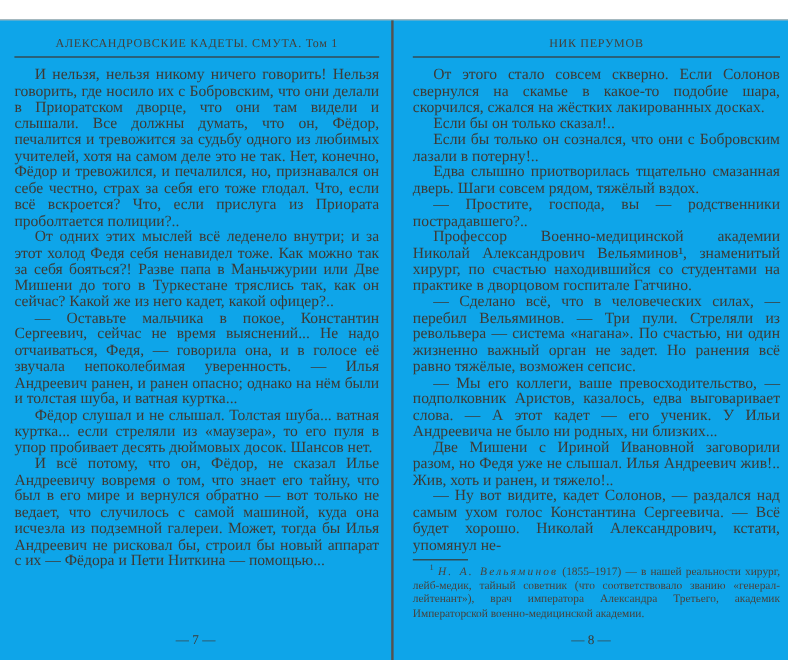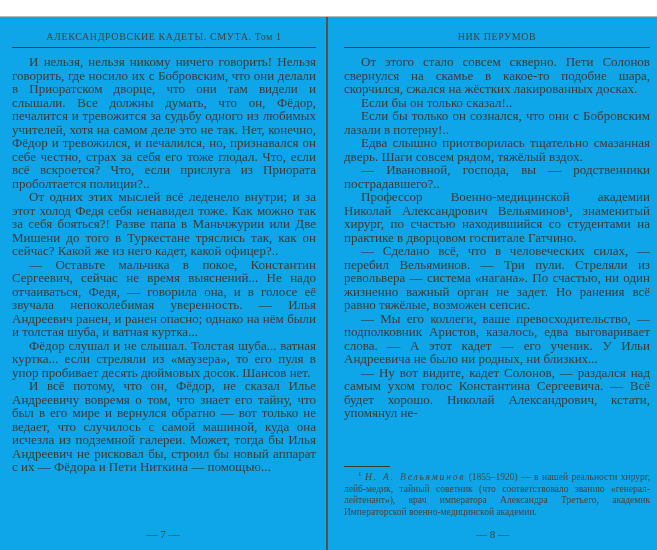--- a/index.html
+++ b/index.html
@@ -104,30 +104,31 @@
       <p>— Оставьте мальчика в покое, Константин Сергеевич, сейчас не время выяснений... Не надо отчаиваться, Федя, — говорила она, и в голосе её звучала непоколебимая уверенность. — Илья Андреевич ранен, и ранен опасно; однако на нём были и толстая шуба, и ватная куртка...</p>
       <p>Фёдор слушал и не слышал. Толстая шуба... ватная куртка... если стреляли из «маузера», то его пуля в упор пробивает десять дюймовых досок. Шансов нет.</p>
       <p>И всё потому, что он, Фёдор, не сказал Илье Андреевичу вовремя о том, что знает его тайну, что был в его мире и вернулся обратно — вот только не ведает, что случилось с самой машиной, куда она исчезла из подземной галереи. Может, тогда бы Илья Андреевич не рисковал бы, строил бы новый аппарат с их — Фёдора и Пети Ниткина — помощью...</p>
     </div>
     <div class="pagenum">— 7 —</div>
   </div>
 
   <div class="page page-right">
     <div class="running-header">НИК ПЕРУМОВ</div>
     <div class="body-text">
-      <p>От этого стало совсем скверно. Пети Солонов свернулся на скамье в какое-то подобие шара, скорчился, сжался на жёстких лакированных досках.</p>
+      <p>От этого стало совсем скверно. Если Солонов свернулся на скамье в какое-то подобие шара, скорчился, сжался на жёстких лакированных досках.</p>
       <p>Если бы он только сказал!..</p>
       <p>Если бы только он сознался, что они с Бобровским лазали в потерну!..</p>
       <p>Едва слышно приотворилась тщательно смазанная дверь. Шаги совсем рядом, тяжёлый вздох.</p>
-      <p>— Ивановной, господа, вы — родственники пострадавшего?..</p>
+      <p>— Простите, господа, вы — родственники пострадавшего?..</p>
       <p>Профессор Военно-медицинской академии Николай Александрович Вельяминов¹, знаменитый хирург, по счастью находившийся со студентами на практике в дворцовом госпитале Гатчино.</p>
       <p>— Сделано всё, что в человеческих силах, — перебил Вельяминов. — Три пули. Стреляли из револьвера — система «нагана». По счастью, ни один жизненно важный орган не задет. Но ранения всё равно тяжёлые, возможен сепсис.</p>
       <p>— Мы его коллеги, ваше превосходительство, — подполковник Аристов, казалось, едва выговаривает слова. — А этот кадет — его ученик. У Ильи Андреевича не было ни родных, ни близких...</p>
+      <p>Две Мишени с Ириной Ивановной заговорили разом, но Федя уже не слышал. Илья Андреевич жив!.. Жив, хоть и ранен, и тяжело!..</p>
       <p>— Ну вот видите, кадет Солонов, — раздался над самым ухом голос Константина Сергеевича. — Всё будет хорошо. Николай Александрович, кстати, упомянул не-</p>
     </div>
     <div class="footnote">
       <div class="footnote-rule"></div>
-      <p><span class="fn-marker">1</span> <span class="fn-name">Н. А. Вельяминов</span> <span>(1855–1920) — в нашей реальности хирург, лейб-медик, тайный советник (что соответствовало званию «генерал-лейтенант»), врач императора Александра Третьего, академик Императорской военно-медицинской академии.</span></p>
+      <p><span class="fn-marker">1</span> <span class="fn-name">Н. А. Вельяминов</span> <span>(1855–1917) — в нашей реальности хирург, лейб-медик, тайный советник (что соответствовало званию «генерал-лейтенант»), врач императора Александра Третьего, академик Императорской военно-медицинской академии.</span></p>
     </div>
     <div class="pagenum">— 8 —</div>
   </div>
 
 </div>
 
 </body></html>

